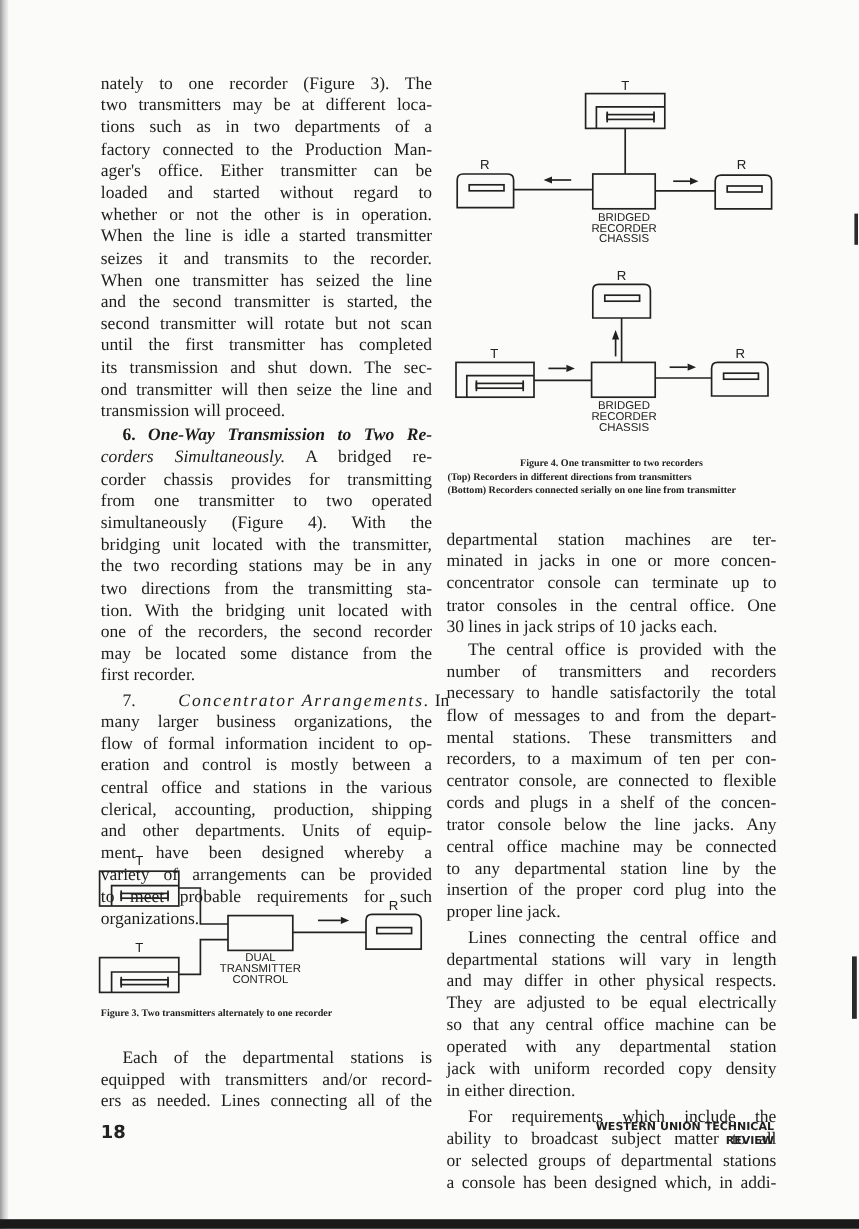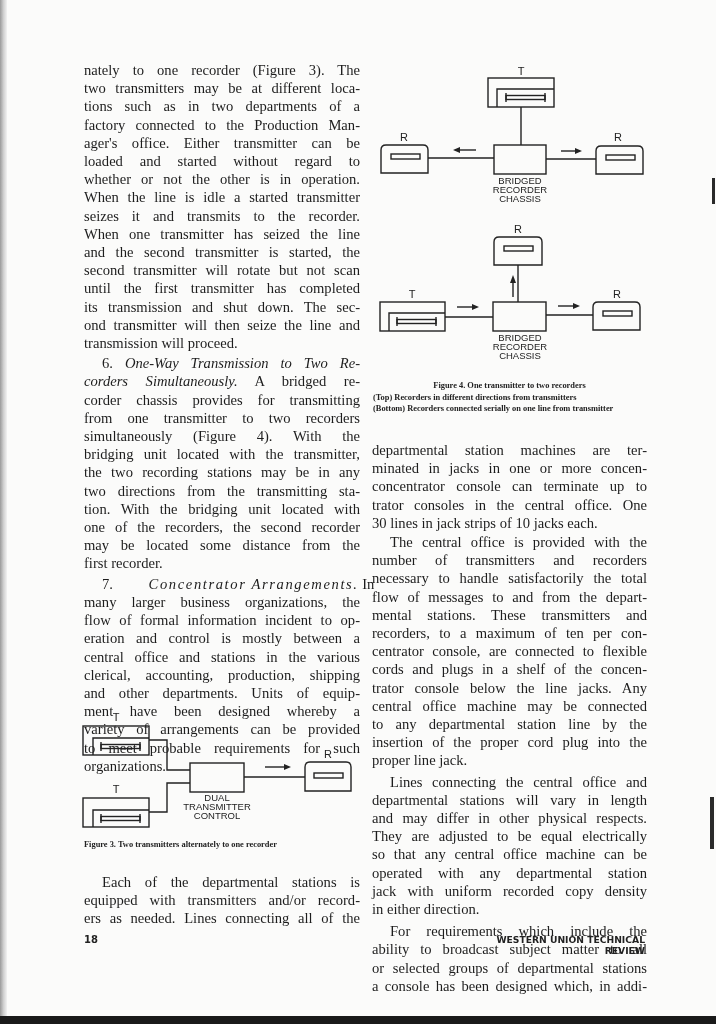--- a/index.html
+++ b/index.html
@@ -15,21 +15,21 @@
 
   .col { position: absolute; font-size: 14.6px; line-height: 18.2px; text-align: justify; }
   .col p { margin: 0; }
   .col .line { display: block; text-align: justify; text-align-last: justify; white-space: nowrap; }
   .col .line.last { text-align-last: left; }
   .it { font-style: italic; }
   .spaced { letter-spacing: 1.6px; margin-left: 32px; }
 
   .caption { position: absolute; font-family: Liberation Serif, serif; font-weight: bold;
     font-size: 8.4px; line-height: 11.5px; color: #222; }
-  .folio { position: absolute; font-family: "DejaVu Sans", "Liberation Sans", sans-serif; font-weight: bold; font-size: 10px; color: #222; }
+  .folio { position: absolute; font-family: "DejaVu Sans", "Liberation Sans", sans-serif; font-weight: bold; font-size: 15px; color: #222; }
 
   svg.diagram { position: absolute; overflow: visible; }
   svg text { font-family: "Liberation Sans", "DejaVu Sans", sans-serif; fill: #222; }
 </style>
 </head>
 <body>
 
 <div class="left-edge"></div>
 <div class="bottom-edge"></div>
 <div class="right-mark" style="left:712px;top:178px;height:26px;"></div>
@@ -48,24 +48,24 @@
     <span class="line">seizes it and transmits to the recorder.</span>
     <span class="line">When one transmitter has seized the line</span>
     <span class="line">and the second transmitter is started, the</span>
     <span class="line">second transmitter will rotate but not scan</span>
     <span class="line">until the first transmitter has completed</span>
     <span class="line">its transmission and shut down. The sec-</span>
     <span class="line">ond transmitter will then seize the line and</span>
     <span class="line last">transmission will proceed.</span>
   </p>
   <p style="margin-top:2px;">
-    <span class="line" style="padding-left:18px;"><span>6.</span> <span class="it">One-Way Transmission to Two Re-</span></span>
+    <span class="line" style="padding-left:18px;font-weight:bold;"><span>6.</span> <span class="it">One-Way Transmission to Two Re-</span></span>
     <span class="line"><span class="it">corders Simultaneously.</span> <span>A bridged re-</span></span>
     <span class="line">corder chassis provides for transmitting</span>
-    <span class="line">from one transmitter to two recorders</span>
+    <span class="line">from one transmitter to two operated</span>
     <span class="line">simultaneously (Figure 4). With the</span>
     <span class="line">bridging unit located with the transmitter,</span>
     <span class="line">the two recording stations may be in any</span>
     <span class="line">two directions from the transmitting sta-</span>
     <span class="line">tion. With the bridging unit located with</span>
     <span class="line">one of the recorders, the second recorder</span>
     <span class="line">may be located some distance from the</span>
     <span class="line last">first recorder.</span>
   </p>
   <p style="margin-top:2px;">

